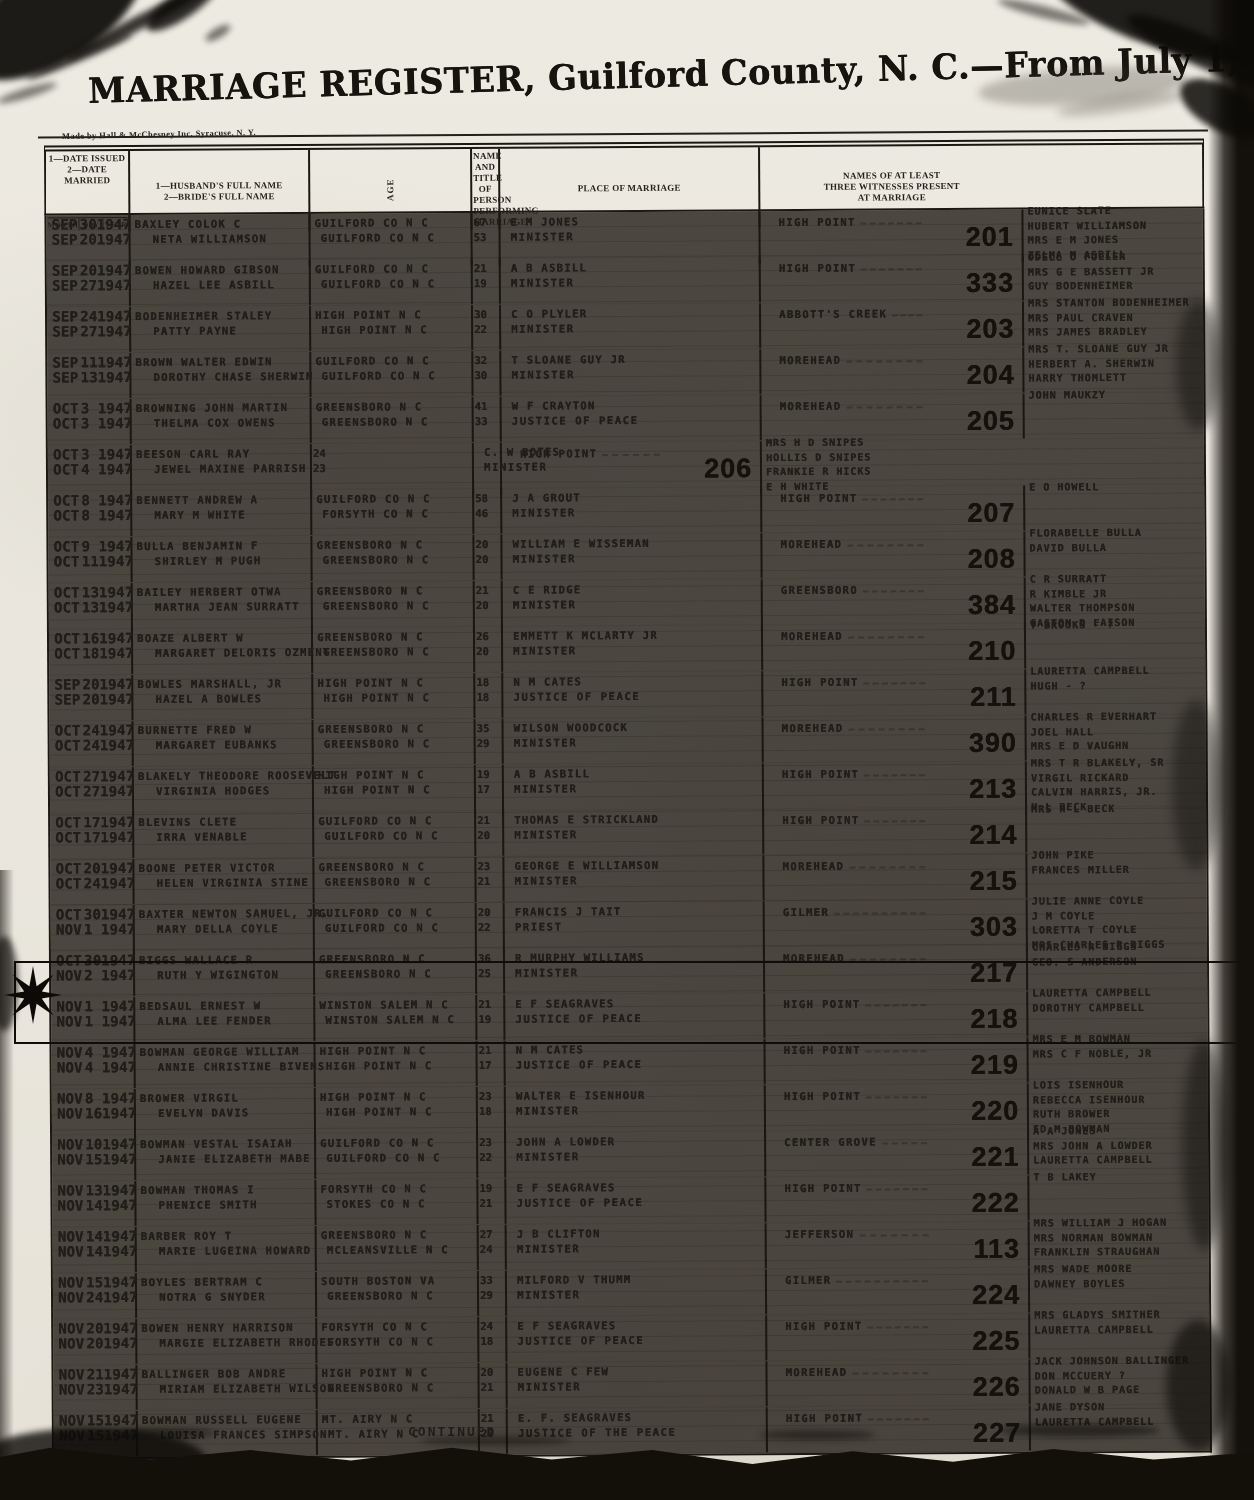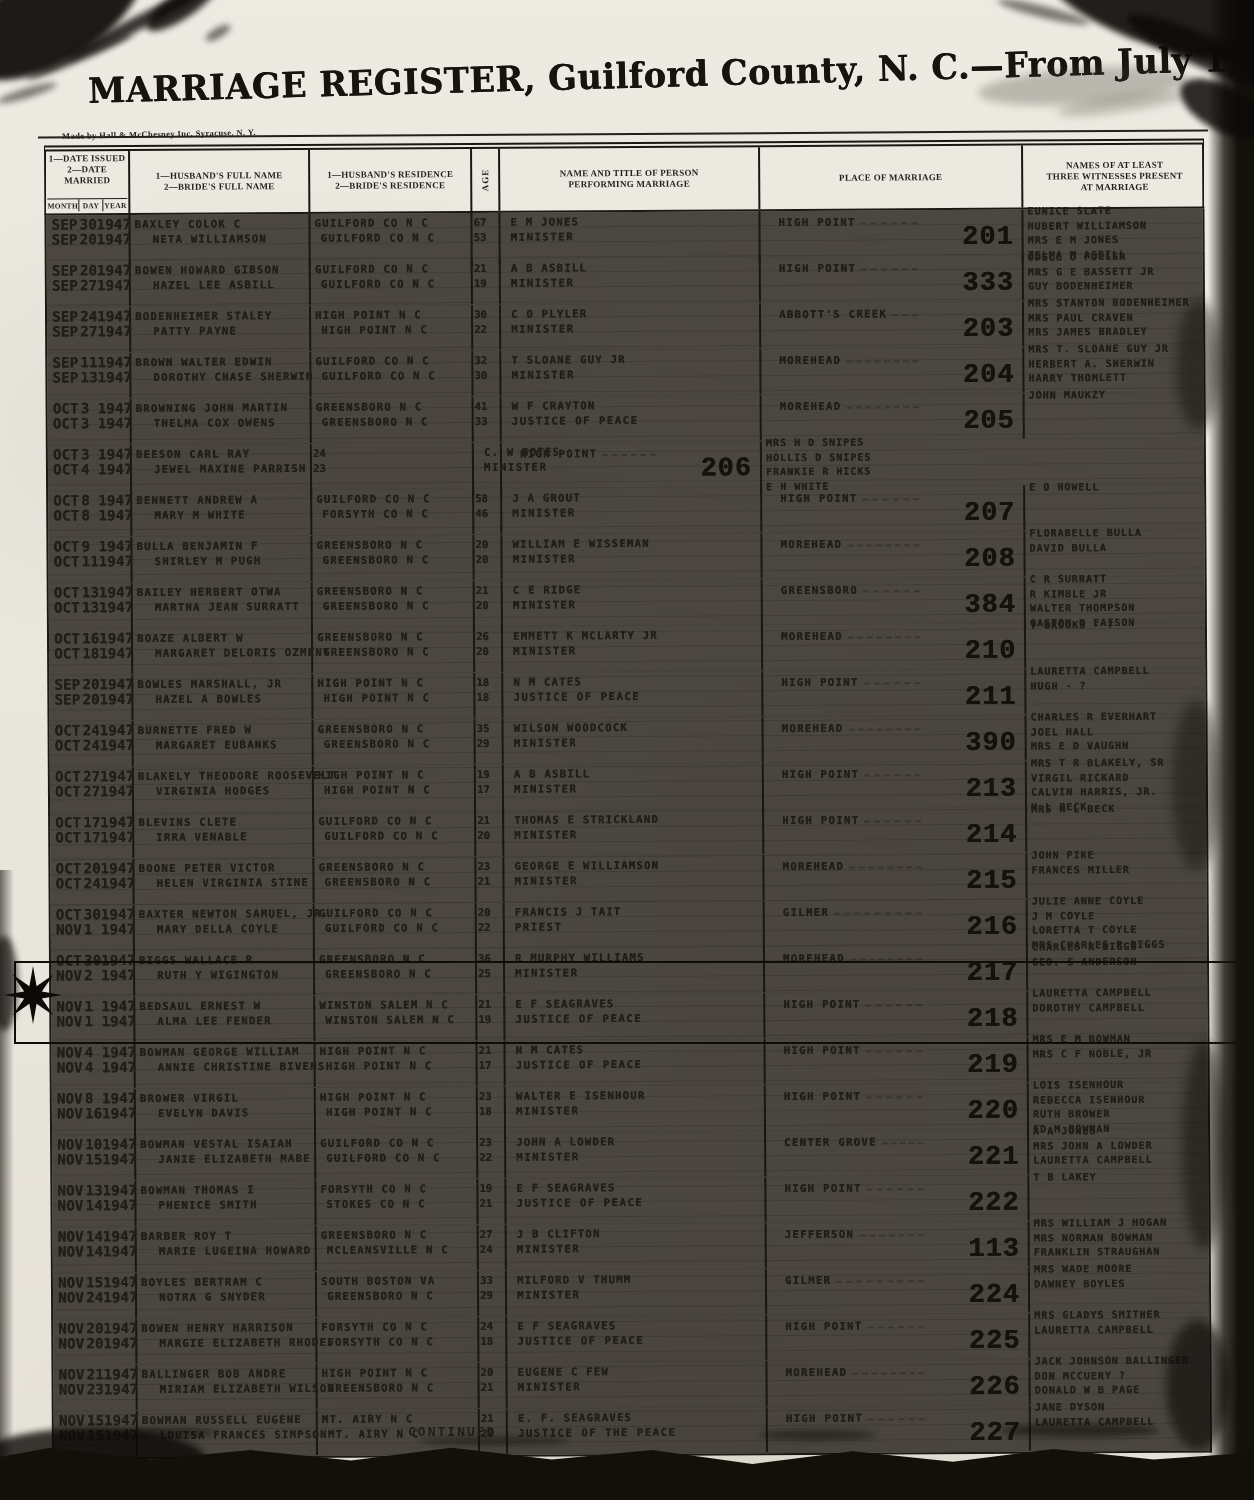--- a/index.html
+++ b/index.html
@@ -53,21 +53,21 @@
   .bride{padding-left:18px;}
   .res .l2{padding-left:6px;}
   .age{padding:2px 1px 0;text-align:left;}
   .age .l1,.age .l2{letter-spacing:0;}
   .perf{padding-left:10px;}
   .perf .l2{letter-spacing:1.6px;}
   .place{display:flex;align-items:flex-start;padding-top:5px;}
   .ptext{white-space:nowrap;font-weight:bold;font-size:10.5px;letter-spacing:1.4px;
     text-transform:uppercase;text-shadow:.35px 0 0 currentColor;padding-left:14px;}
   .leader{flex:1;border-top:2px dashed rgba(35,30,24,.42);margin:7px 5px 0;}
-  .num{font-family:Liberation Mono, monospace;font-weight:bold;font-size:27px;line-height:27px;
+  .num{font-family:Liberation Sans, sans-serif;font-weight:bold;font-size:27px;line-height:27px;
     color:#15120c;margin-top:9px;padding-right:4px;letter-spacing:1px;text-shadow:.5px 0 0 #15120c;margin-left:39px;}
   .wit{padding-top:0;margin-top:-5px;overflow:visible;}
   .wline{white-space:nowrap;font-weight:bold;font-size:10px;line-height:14.5px;letter-spacing:1px;
     text-transform:uppercase;text-shadow:.3px 0 0 currentColor;}
 
   .continued{position:absolute;left:408px;top:1424px;z-index:12;font-weight:bold;font-size:13px;
     letter-spacing:2px;text-transform:uppercase;text-align:center;}
 
   
   .anno-box{position:absolute;left:14px;top:961px;width:1240px;height:79px;z-index:30;
@@ -101,24 +101,20 @@
           <span>MONTH</span>
           <span>DAY</span>
           <span>YEAR</span>
         </div>
       </div>
       <div class="hc">
         <div>1—HUSBAND'S FULL NAME</div>
         <div>2—BRIDE'S FULL NAME</div>
       </div>
       <div class="hc">
-        <div>1—HUSBAND'S RESIDENCE</div>
-        <div>2—BRIDE'S RESIDENCE</div>
-      </div>
-      <div class="hc">
         <div class="agehead">AGE</div>
       </div>
       <div class="hc">
         <div>NAME AND TITLE OF PERSON</div>
         <div>PERFORMING MARRIAGE</div>
       </div>
       <div class="hc">
         <div>PLACE OF MARRIAGE</div>
       </div>
       <div class="hc">
@@ -629,21 +625,21 @@
       <div class="l1">20</div>
       <div class="l2">22</div>
     </div>
     <div class="c perf">
       <div class="l1">Francis J Tait</div>
       <div class="l2">Priest</div>
     </div>
     <div class="c place">
       <span class="ptext">Gilmer</span>
       <span class="leader"></span>
-      <span class="num">216</span>
+      <span class="num">303</span>
     </div>
     <div class="c wit">
             <div class="wline">Julie Anne Coyle</div>
             <div class="wline">J M Coyle</div>
             <div class="wline">Loretta T Coyle</div>
             <div class="wline">Mrs Charles R Biggs</div>
           </div>
   </div>
 
   <div class="rec gridrow">

